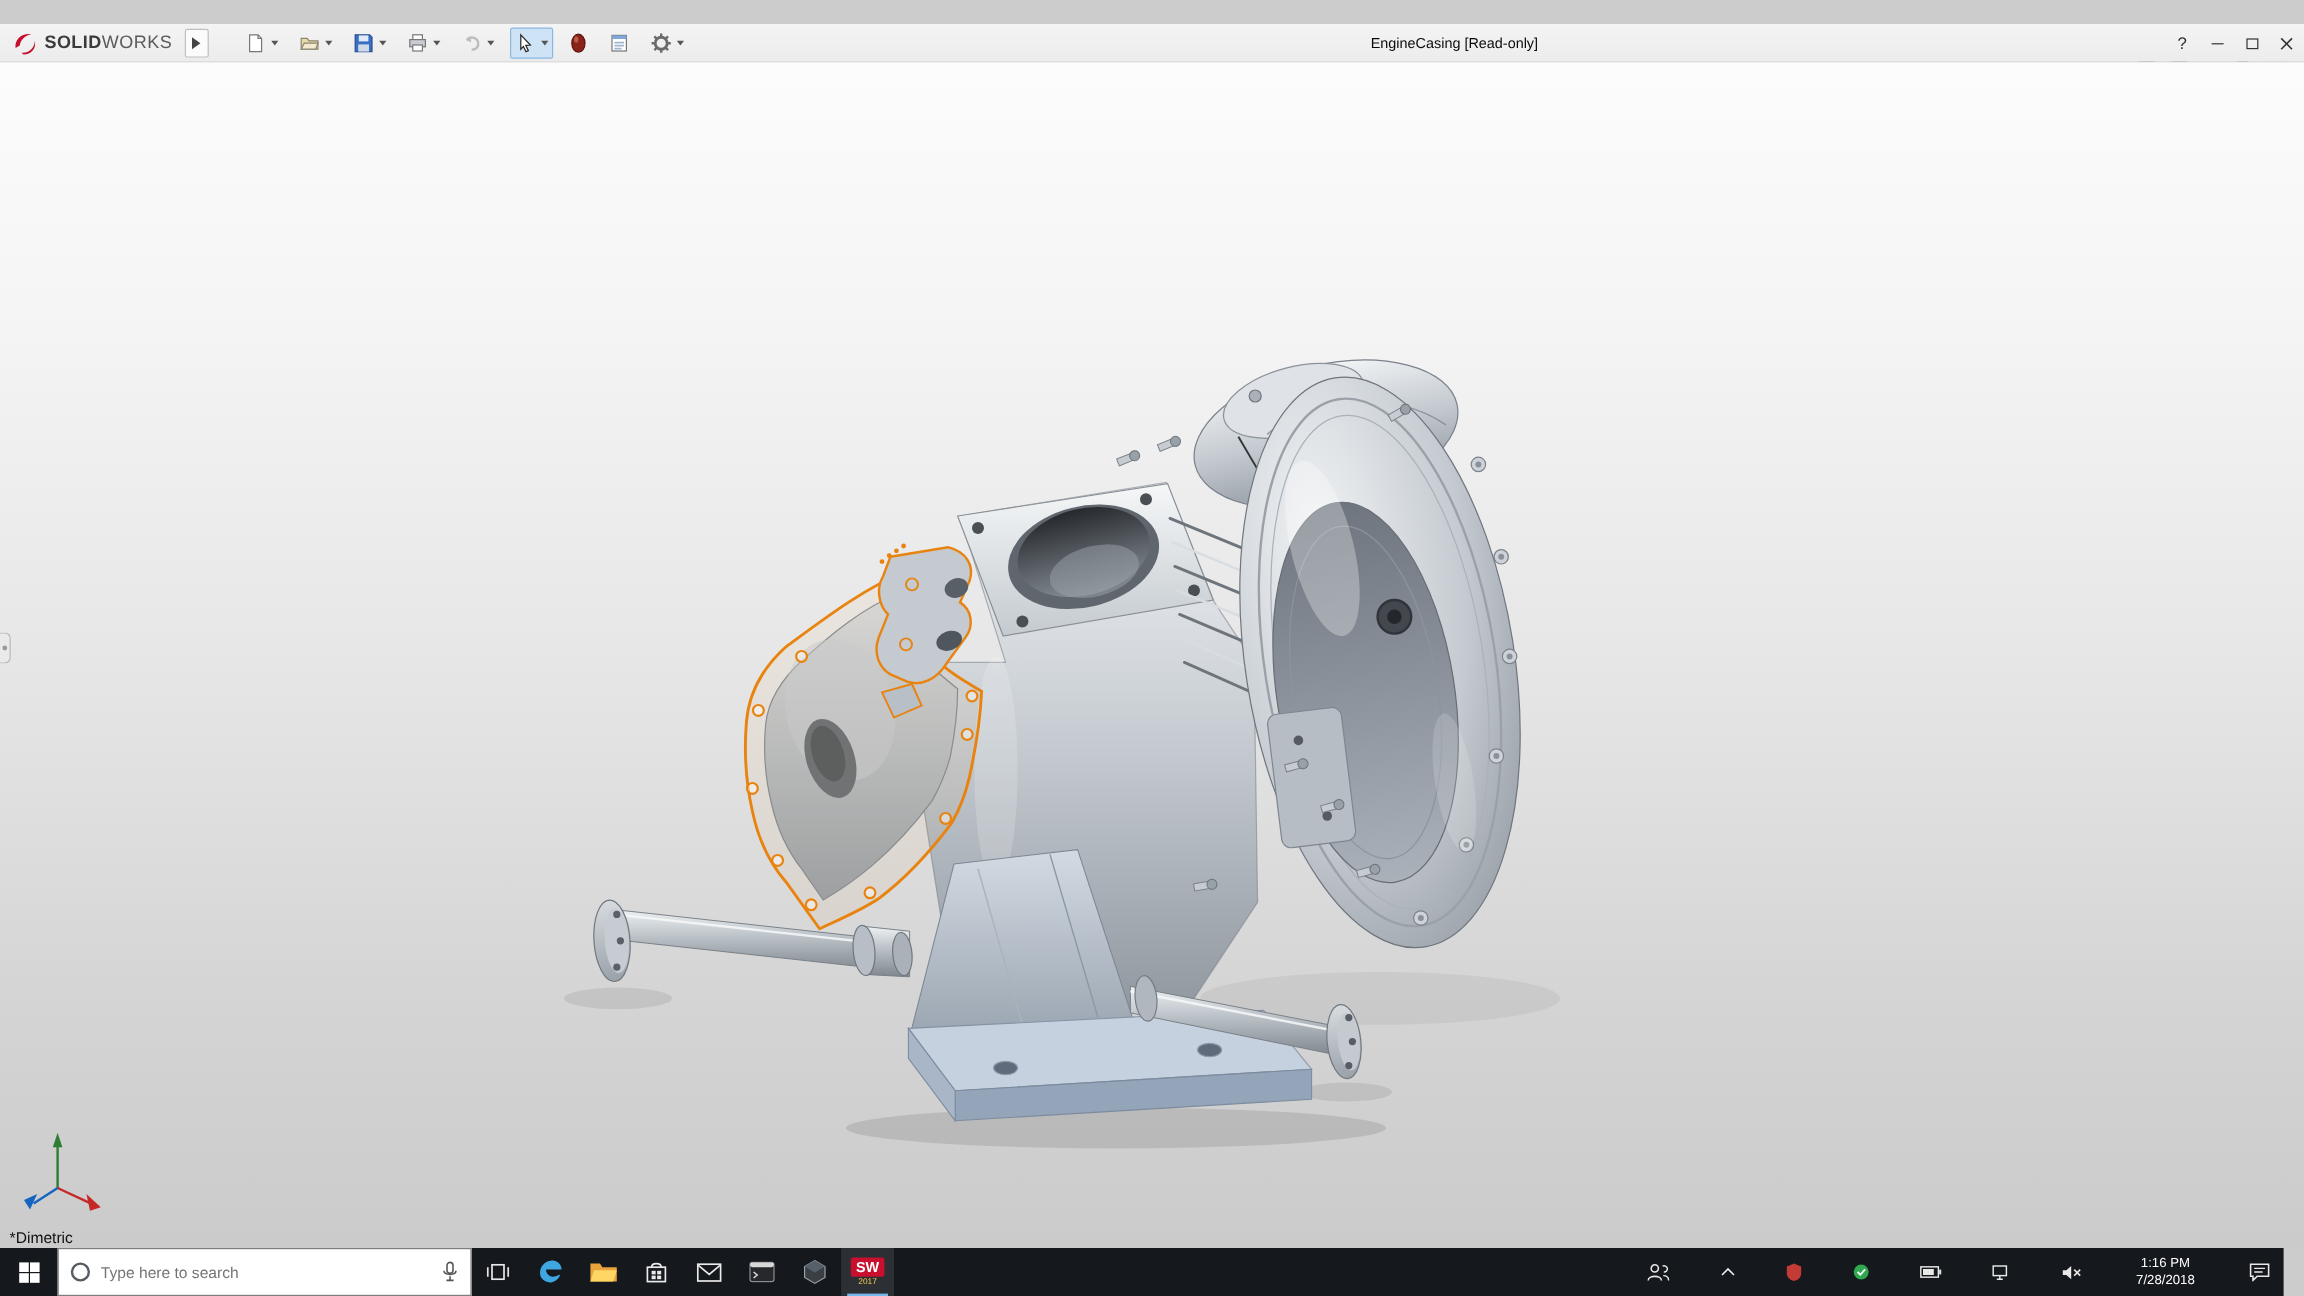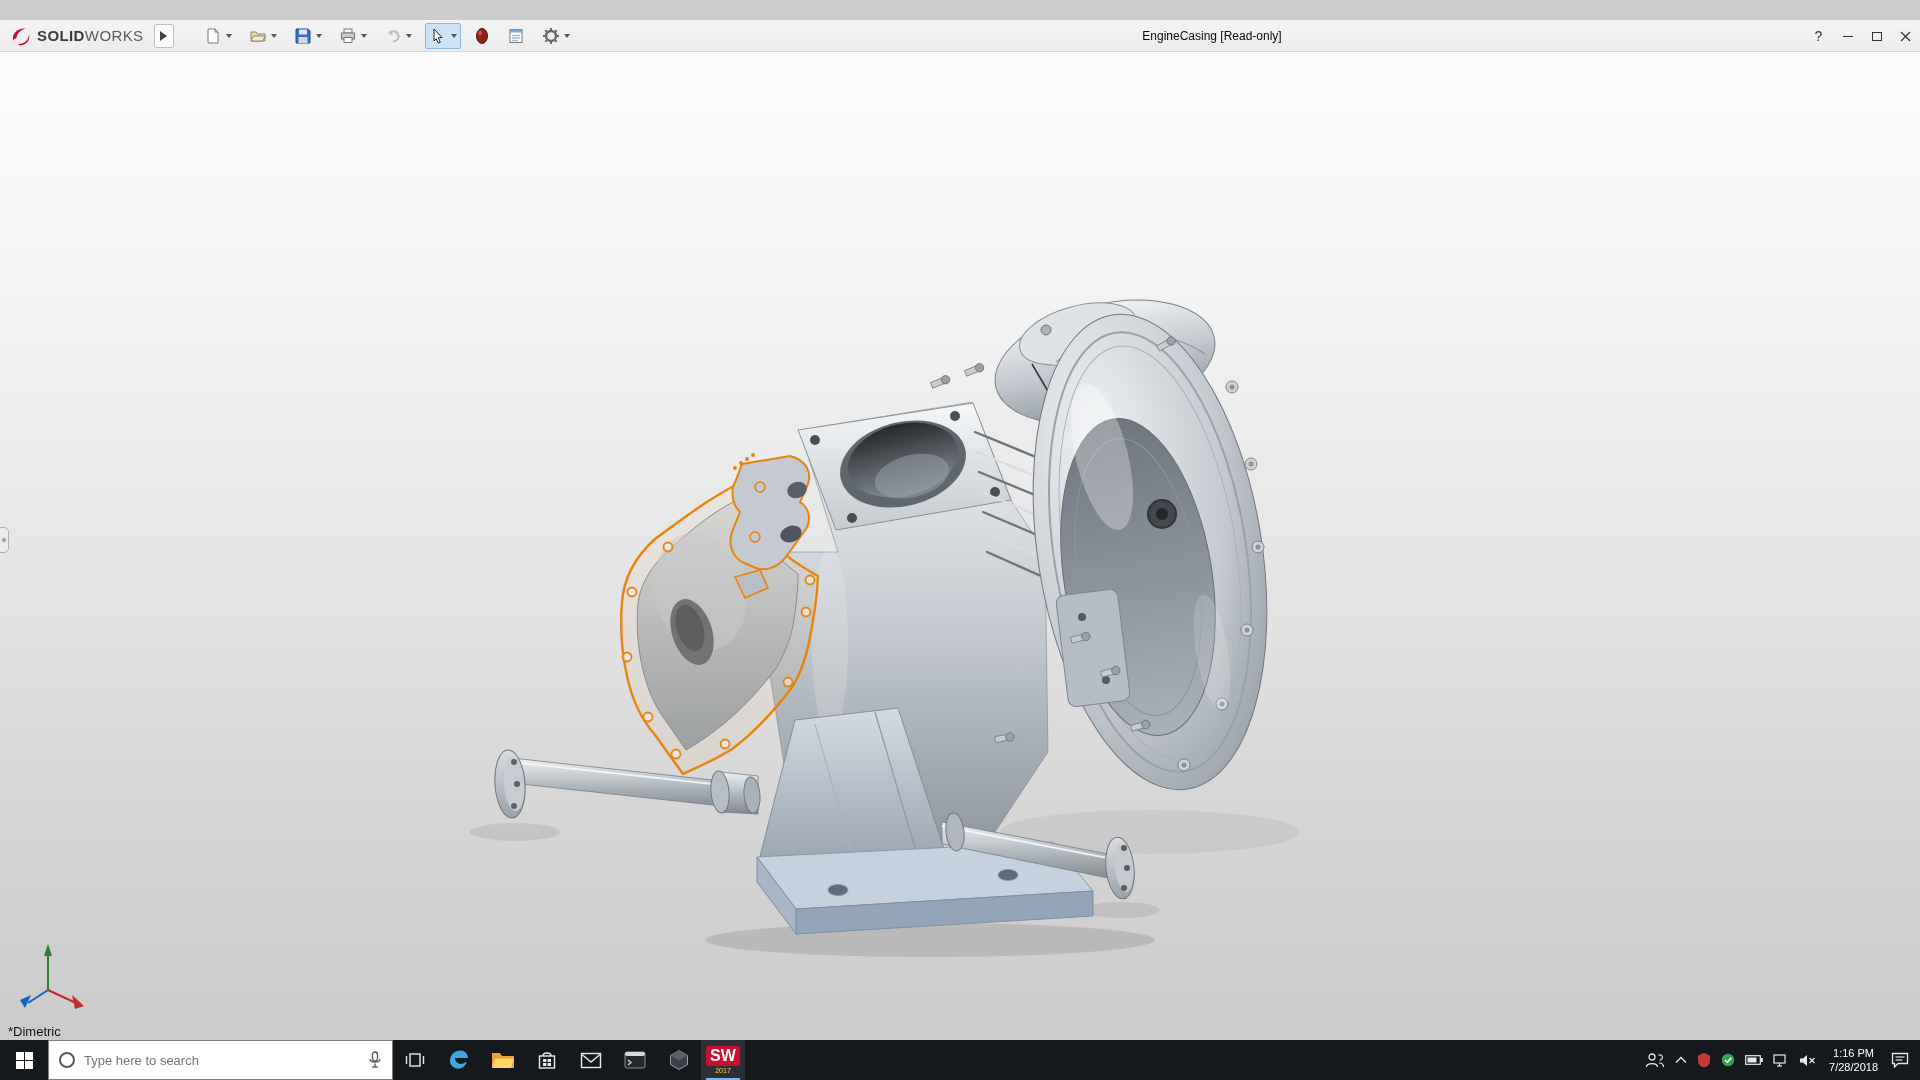--- a/index.html
+++ b/index.html
@@ -32,35 +32,35 @@
     background:linear-gradient(180deg,#fdfdfd 0%,#f5f5f5 22%,#e6e6e6 52%,#d4d4d4 80%,#cbcbcb 100%); overflow:hidden; }
   .viewport svg.scene { position:absolute; top:0; left:0; }
   .docwin-controls { position:absolute; top:6px; right:14px; display:flex; gap:9px; z-index:5; }
   .dwc { width:18px; height:16px; display:flex; align-items:center; justify-content:center; }
   .orientation-label { position:absolute; left:8px; bottom:1px; font-size:13px; color:#111; z-index:5;margin-top:15px; }
   .panel-handle { position:absolute; left:0; top:495px; width:9px; height:26px; background:#eaeaea;
     border:1px solid #b2b2b2; border-left:none; border-radius:0 5px 5px 0; z-index:5; }
   .panel-handle::after { content:""; position:absolute; left:2px; top:10px; width:4px; height:4px; border-radius:50%; background:#9a9a9a; }
 
   
-  .taskbar { position:absolute; bottom:0; left:0; right:0; height:40px; background:#15181d;
+  .taskbar { position:absolute; bottom:0; left:0; right:17px; height:40px; background:#15181d;
     display:flex; align-items:stretch; z-index:30; }
   .start { width:48px; display:flex; align-items:center; justify-content:center; }
   .winlogo { display:grid; grid-template-columns:8px 8px; grid-template-rows:8px 8px; gap:1px; }
   .winlogo span { background:#ffffff; display:block; }
   .search { width:345px; background:#ffffff; border:1px solid #7d7d7d; display:flex; align-items:center; gap:9px; padding:0 10px; }
   .cortana-ring { width:16px; height:16px; border:2px solid #555b62; border-radius:50%; flex:0 0 auto; }
   .search input { flex:1; border:none; outline:none; font-family:"Liberation Sans",sans-serif; font-size:13px; color:#444; background:transparent; }
   .tb-icon-slot { width:44px; display:flex; align-items:center; justify-content:center; position:relative; }
   .tb-icon-slot.active { background:rgba(255,255,255,.10); }
   .tb-icon-slot.active::after { content:""; position:absolute; bottom:0; left:5px; right:5px; height:2px; background:#76b9ed; }
   .sw-badge { display:flex; flex-direction:column; align-items:center; line-height:1; }
-  .sw-badge .sw { background:#c8102e; color:#fff; font-weight:bold; font-size:16px; padding:2px 4px; border-radius:2px; }
+  .sw-badge .sw { background:#c8102e; color:#fff; font-weight:bold; font-size:12px; padding:2px 4px; border-radius:2px; }
   .sw-badge .yr { color:#ffd24a; font-size:7px; margin-top:1px; }
-  .tray { margin-left:auto; display:flex; align-items:center; padding-right:6px; }
+  .tray { margin-left:auto; display:flex; align-items:center; padding-right:6px;gap:32px; }
   .tray-btn { height:40px; display:flex; align-items:center; justify-content:center; padding:0 5px; }
   .clock { display:flex; flex-direction:column; align-items:center; justify-content:center; color:#fff; font-size:11px; line-height:14px; padding:0 8px; }
 </style>
 </head>
 <body>
 
 <div class="titlebar">
   <div class="brand">
     <svg width="22" height="22" viewBox="0 0 22 22">
       <path d="M3,15 C2,8 8,2.5 16,3.5 C11,4.5 7,8 6.5,13 Z" fill="#c8102e"></path>

